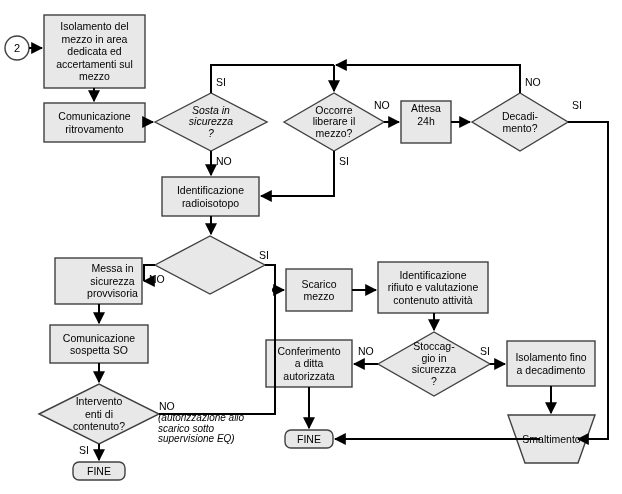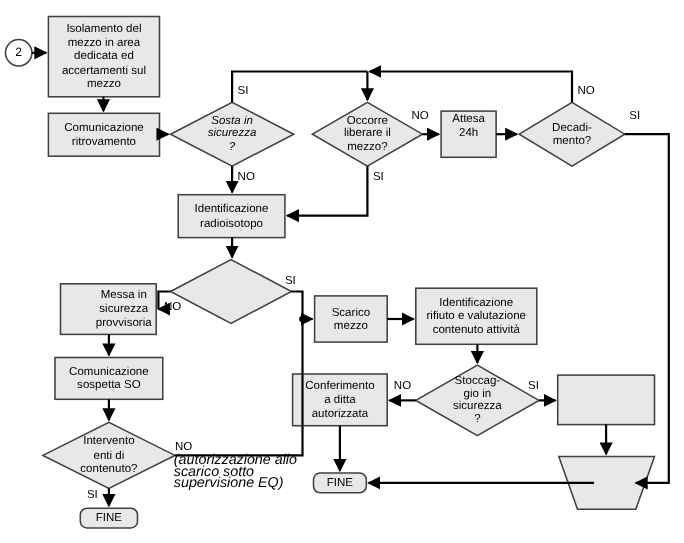--- a/index.html
+++ b/index.html
@@ -39,21 +39,21 @@
   .edge-label {
     position: absolute;
     color: #000000;
     font-size: 10.5px;
     line-height: 12px;
     white-space: pre;
   }
   .note-label {
     position: absolute;
     color: #000000;
-    font-size: 13px;
+    font-size: 10px;
     line-height: 10.5px;
     font-style: italic;
     white-space: pre-line;
   }
   .circle-label {
     position: absolute;
     display: flex;
     align-items: center;
     justify-content: center;
     font-size: 11px;
@@ -207,20 +207,23 @@
   <div class="node-label" style="left:376px; top:262px; width:114px; height:51px;">Identificazione
 rifiuto e valutazione
 contenuto attività</div>
   <div class="node-label" style="left:378px; top:332px; width:112px; height:64px; line-height:11.5px;">Stoccag-
 gio in
 sicurezza
 ?</div>
   <div class="node-label" style="left:264px; top:340px; width:90px; height:47px;">Conferimento
 a ditta
 autorizzata</div>
+  <div class="node-label" style="left:505px; top:341px; width:92px; height:45px;">Isolamento fino
+a decadimento</div>
+  <div class="node-label" style="left:508px; top:428px; width:87px; height:22px;">Smaltimento</div>
   <div class="node-label" style="left:285px; top:430px; width:48px; height:18px;">FINE</div>
 
   <div class="edge-label" style="left:216px; top:76px;">SI</div>
   <div class="edge-label" style="left:216px; top:155px;">NO</div>
   <div class="edge-label" style="left:374px; top:99px;">NO</div>
   <div class="edge-label" style="left:339px; top:155px;">SI</div>
   <div class="edge-label" style="left:525px; top:76px;">NO</div>
   <div class="edge-label" style="left:572px; top:99px;">SI</div>
   <div class="edge-label" style="left:259px; top:249px;">SI</div>
   <div class="edge-label" style="left:149px; top:273px;">NO</div>

